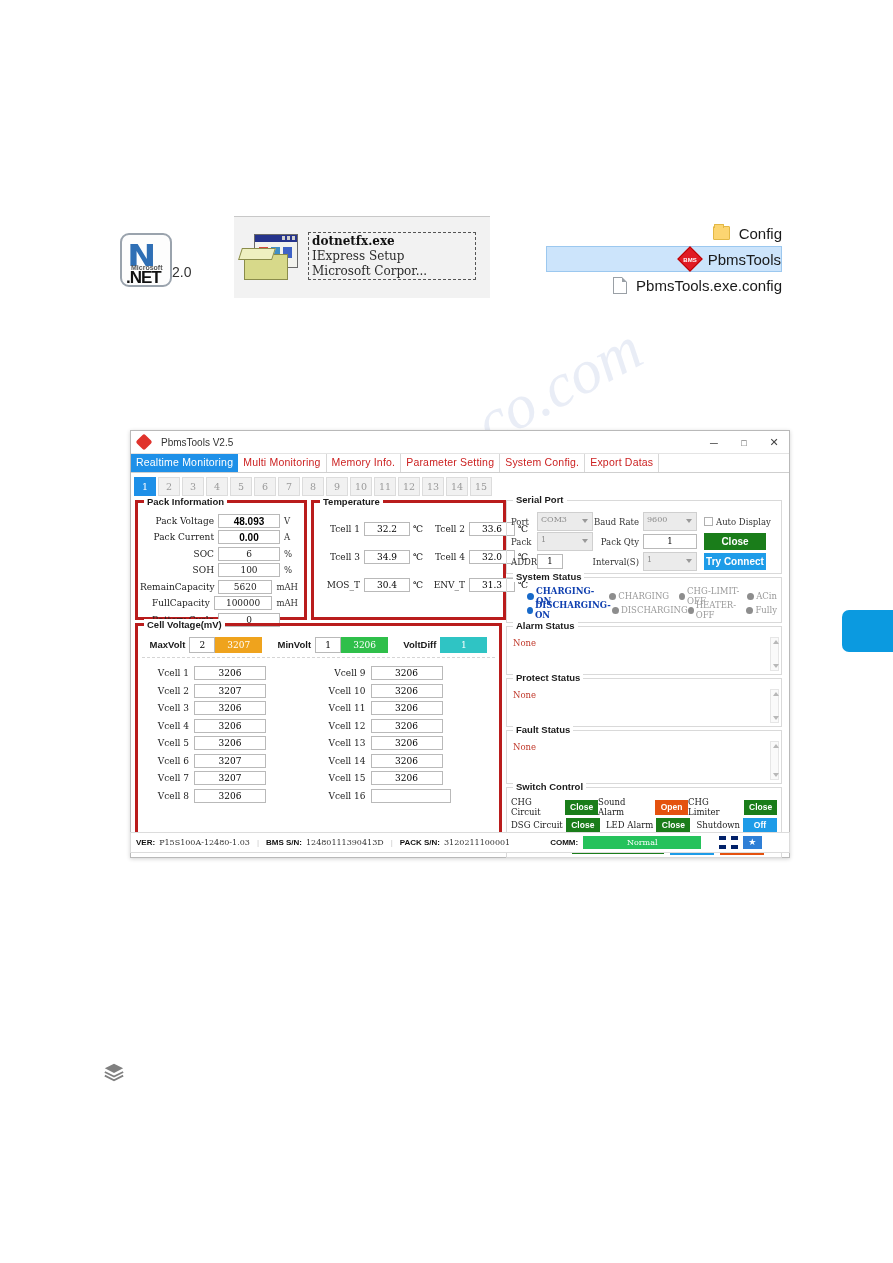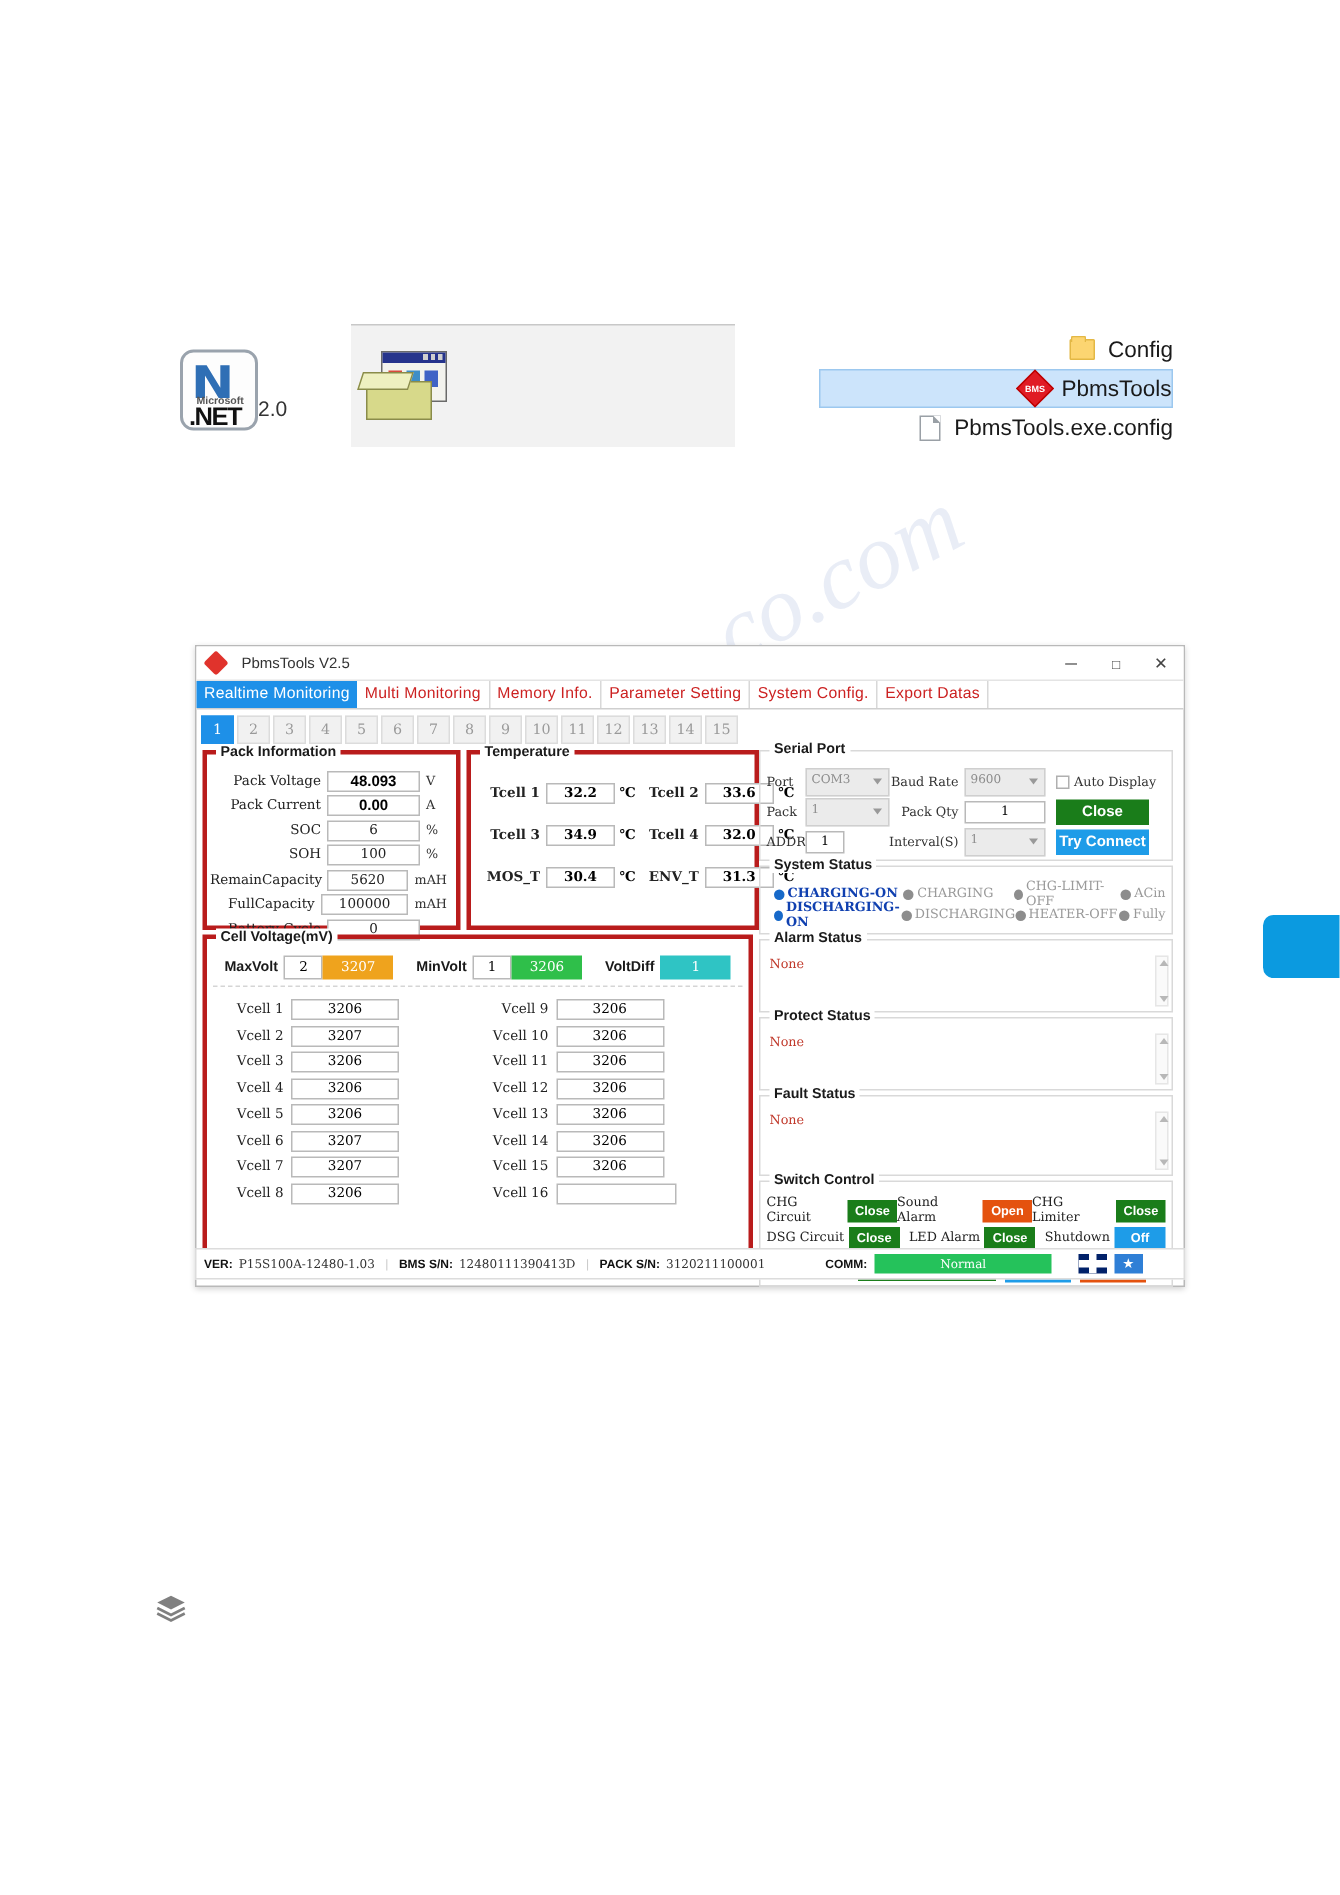--- a/index.html
+++ b/index.html
@@ -117,21 +117,21 @@
   .pi-row { display:flex; align-items:center; height:15px; margin-bottom:1.5px; }
   .pi-label { width:78px; text-align:right; font-size:9px; color:#222;
       font-family:"DejaVu Serif", serif; padding-right:4px; }
   .pi-val { width:62px; height:14px; border:1px solid #b9b9b9; background:#fff;
       font-size:9px; text-align:center; line-height:13px; font-family:"DejaVu Serif", serif; color:#222; }
   .pi-val.big { font-size:10px; font-weight:bold; color:#000; font-family:"Liberation Sans",sans-serif; }
   .pi-unit { font-size:8.5px; color:#333; padding-left:4px; font-family:"DejaVu Serif", serif; }
 
   
   #temperature { height:120px; padding:12px 4px 2px 4px; }
-  .t-row { display:flex; justify-content:space-around; height:28px;font-weight:bold; }
+  .t-row { display:flex; justify-content:space-around; height:28px; }
   .t-cell { display:flex; align-items:center; }
   .t-label { font-size:9px; color:#222; font-family:"DejaVu Serif", serif; padding-right:4px; width:46px; text-align:right;}
   .t-val { width:46px; height:14px; border:1px solid #b9b9b9; background:#fff;
       font-size:9px; text-align:center; line-height:13px; font-family:"DejaVu Serif", serif; }
   .t-unit { font-size:9px; padding-left:3px; font-family:"DejaVu Serif", serif; }
 
   
   #cell-voltage { height:220px; padding:10px 4px 4px 4px; }
   #cv-summary { display:flex; align-items:center; justify-content:space-around; height:22px;
       border-bottom:1px dashed #d5d5d5; padding-bottom:4px; }
@@ -163,21 +163,21 @@
       line-height:13px; text-align:center; font-family:"DejaVu Serif", serif; }
   .sel-arrow { position:relative; }
   .sel-arrow:after { content:""; position:absolute; right:4px; top:6px;
       border-left:3px solid transparent; border-right:3px solid transparent; border-top:4px solid #999; }
   .btn-green { background:#1a7d1a; color:#fff; font-weight:bold; font-size:10px;
       display:flex; align-items:center; justify-content:center; }
   .btn-blue { background:#1e9ce8; color:#fff; font-weight:bold; font-size:10px;
       display:flex; align-items:center; justify-content:center; }
   .chk { width:9px; height:9px; border:1px solid #b0b0b0; background:#fff; display:inline-block; }
 
-  #system-status { height:46px; padding:11px 4px 2px 9px; }
+  #system-status { height:46px; padding:11px 4px 2px 20px; }
   .ss-row { display:flex; align-items:center; height:14px; }
   .ss-item { display:flex; align-items:center; font-size:8.5px; font-family:"DejaVu Serif", serif; }
   .dot { width:7px; height:7px; border-radius:50%; margin-right:2px; display:inline-block; }
   .on  { background:#1769c9; }
   .off { background:#8d8d8d; }
   .ss-item.on-t { color:#1040b0; font-weight:bold; }
   .ss-item.off-t { color:#9a9a9a; }
 
   .status-box { height:49px; padding:11px 4px 2px 6px; position:relative; }
   .status-text { font-size:8.5px; color:#c0392b; font-family:"DejaVu Serif", serif; }
@@ -244,20 +244,25 @@
     <div class="winicon">
         <div class="tb">
           <div class="dots"></div>
         </div>
         <div class="i1"></div>
         <div class="i2"></div>
         <div class="i3"></div>
       </div>
     <div class="boxbase"></div>
     <div class="boxlid"></div>
+  </div>
+  <div id="iexpress-text">
+    <div class="b">dotnetfx.exe</div>
+    <div>IExpress Setup</div>
+    <div>Microsoft Corpor...</div>
   </div>
 </div>
 
 <div id="file-list">
   <div class="file-row">
     <span class="folder-ico"></span>
     <span class="fname">Config</span>
   </div>
   <div class="file-row selected">
     <span class="bms-ico">

